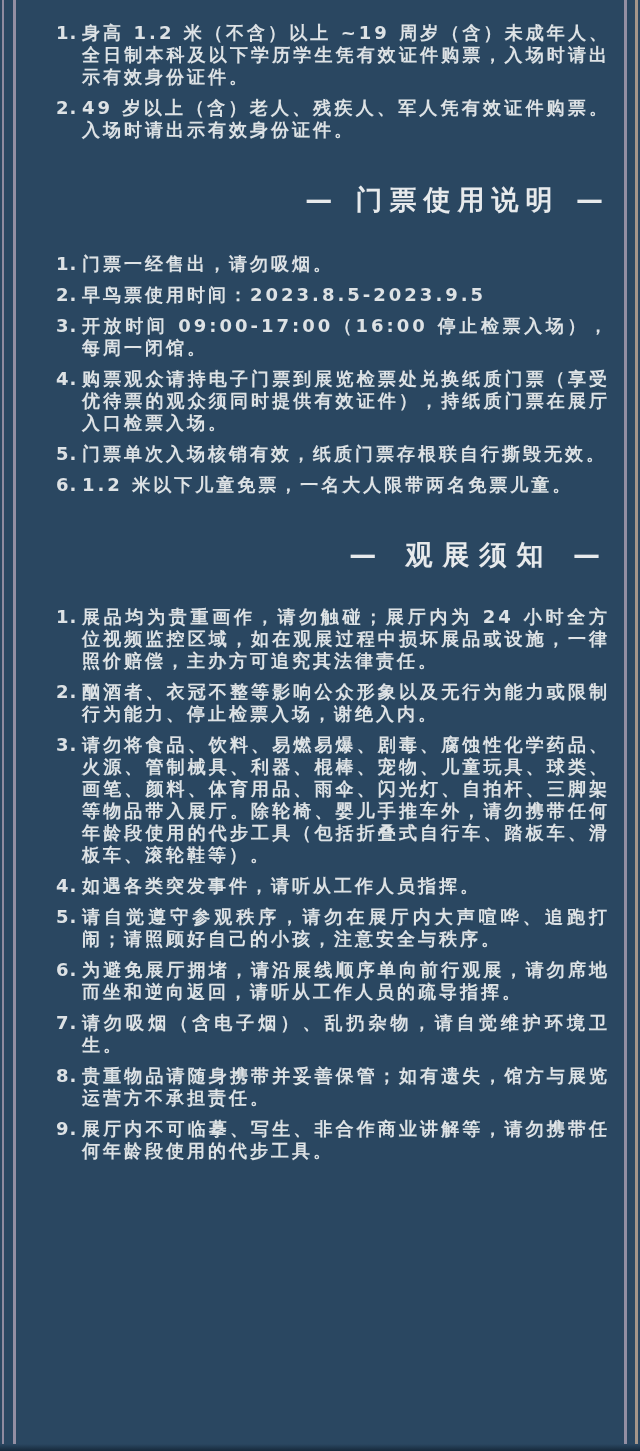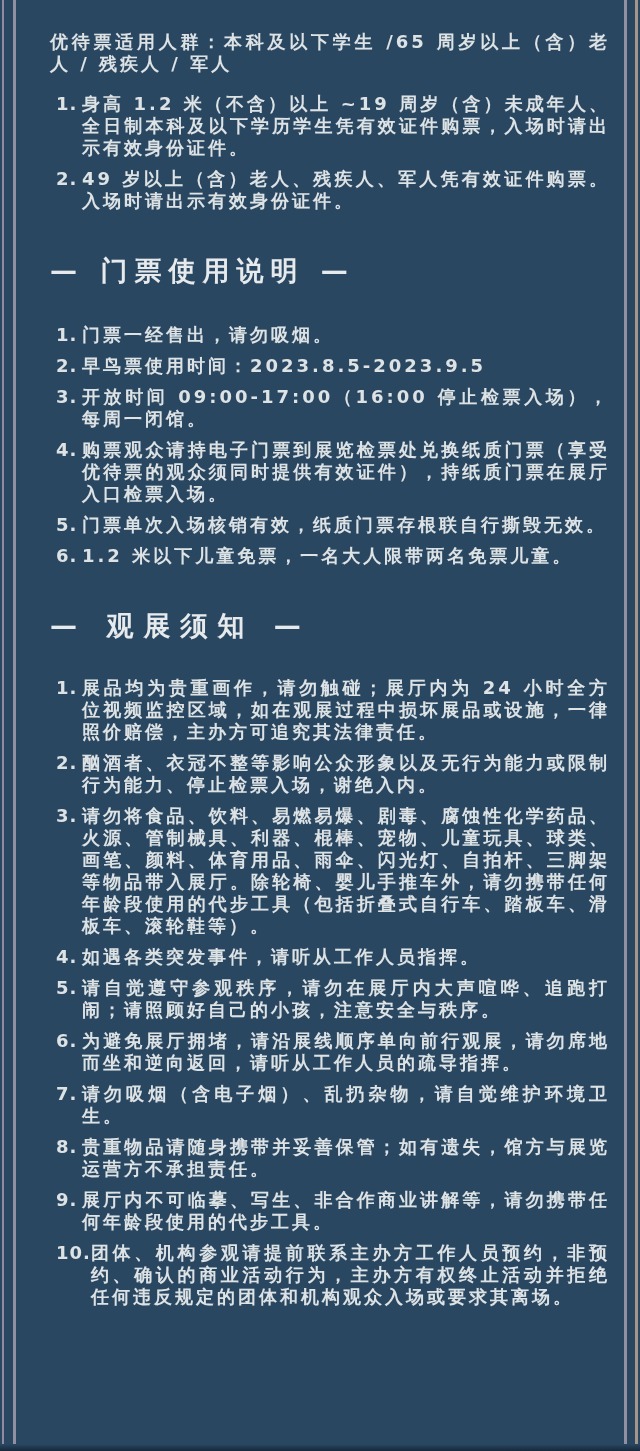--- a/index.html
+++ b/index.html
@@ -63,21 +63,21 @@
   .item .txt {
     flex: 1 1 auto;
     text-align: justify;
     text-justify: inter-character;
     letter-spacing: 3px;
   }
 
   .section-title {
     margin-top: 44px;
     margin-bottom: 38px;
-    text-align: left;
+    text-align: right;
     font-family: "DejaVu Serif", serif;
     font-size: 27px;
     line-height: 30px;
     font-weight: bold;
     letter-spacing: 7px;
     color: #e7eaec;
   }
   .section-title.second {
     margin-bottom: 36px;
     letter-spacing: 10px;
@@ -88,21 +88,20 @@
 <body>
 
 <div class="frame-line fl-left-outer"></div>
 <div class="frame-line fl-left-inner"></div>
 <div class="frame-line fl-right-inner"></div>
 <div class="frame-line fl-right-outer"></div>
 <div class="bottom-shade"></div>
 
 <div class="content">
 
-  <p class="lead">优待票适用人群：本科及以下学生 /65 周岁以上（含）老人 / 残疾人 / 军人</p>
 
   <div class="intro-list">
     <div class="item">
       <span class="num">1.</span>
       <span class="txt">身高 1.2 米（不含）以上 ~19 周岁（含）未成年人、全日制本科及以下学历学生凭有效证件购票，入场时请出示有效身份证件。</span>
     </div>
     <div class="item">
       <span class="num">2.</span>
       <span class="txt">49 岁以上（含）老人、残疾人、军人凭有效证件购票。入场时请出示有效身份证件。</span>
     </div>
@@ -169,19 +168,15 @@
       <span class="txt">请勿吸烟（含电子烟）、乱扔杂物，请自觉维护环境卫生。</span>
     </div>
     <div class="item">
       <span class="num">8.</span>
       <span class="txt">贵重物品请随身携带并妥善保管；如有遗失，馆方与展览运营方不承担责任。</span>
     </div>
     <div class="item">
       <span class="num">9.</span>
       <span class="txt">展厅内不可临摹、写生、非合作商业讲解等，请勿携带任何年龄段使用的代步工具。</span>
     </div>
-    <div class="item">
-      <span class="num">10.</span>
-      <span class="txt">团体、机构参观请提前联系主办方工作人员预约，非预约、确认的商业活动行为，主办方有权终止活动并拒绝任何违反规定的团体和机构观众入场或要求其离场。</span>
-    </div>
   </div>
 
 </div>
 
 </body></html>

